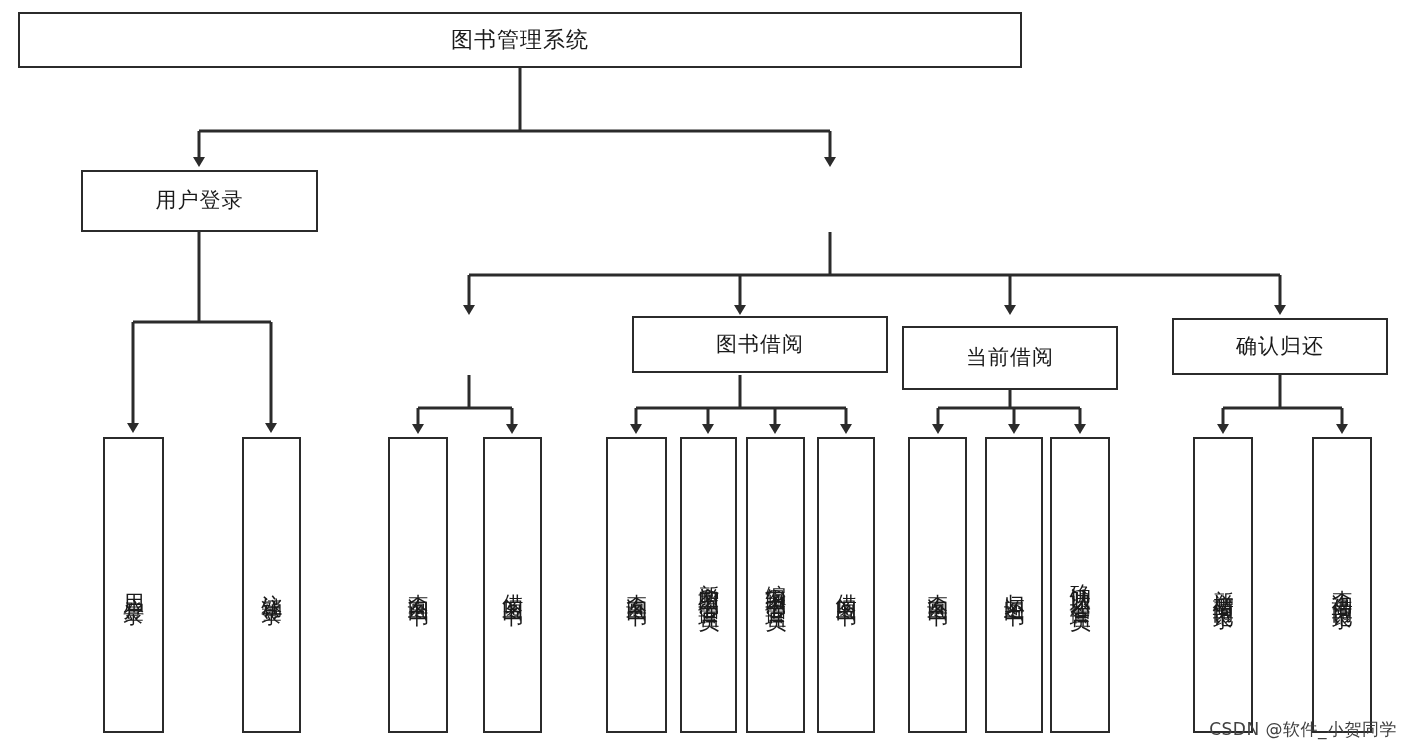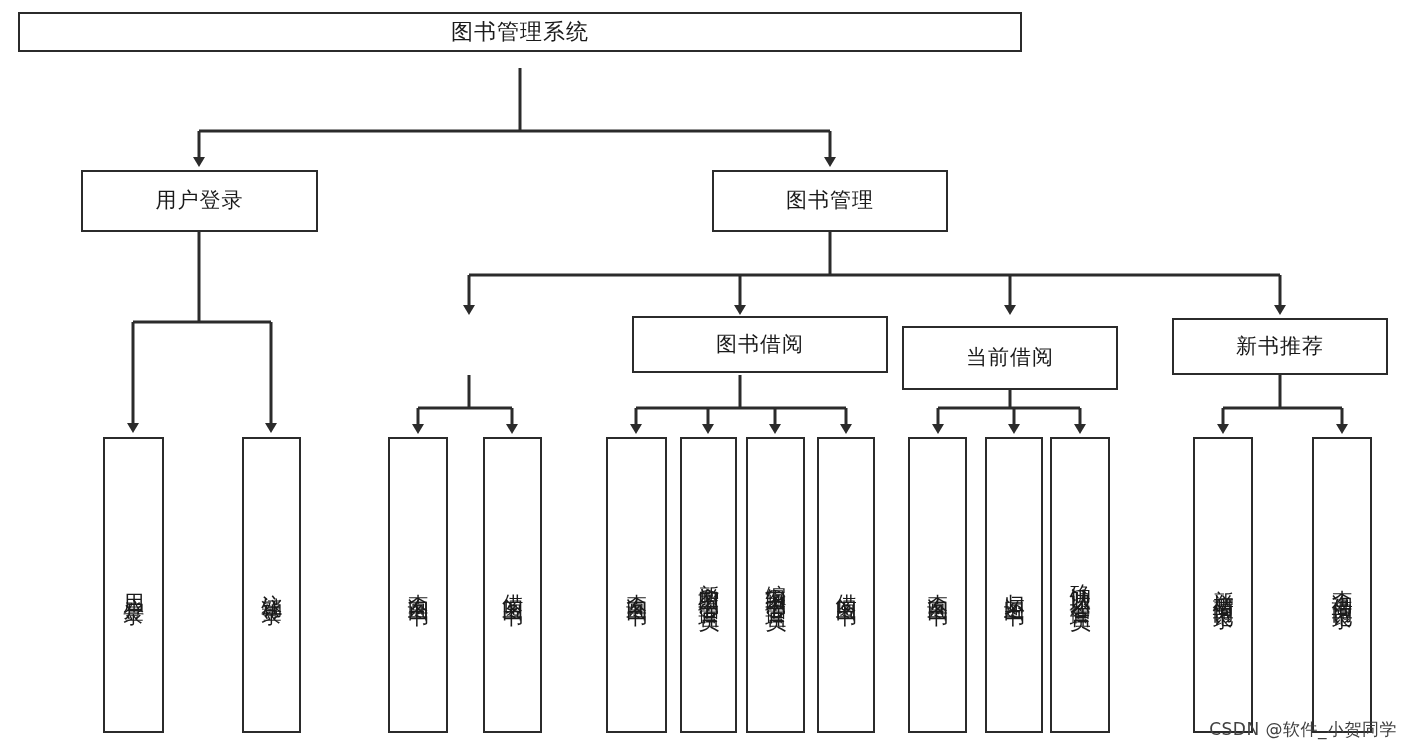--- a/index.html
+++ b/index.html
@@ -126,39 +126,36 @@
     </g>
 
     <g>
       <path d="M1280,375 L1280,408" stroke="#2b2b2b" stroke-width="3" fill="none"></path>
       <path d="M1223,408 L1342,408" stroke="#2b2b2b" stroke-width="3" fill="none"></path>
       <path d="M1223,408 L1223,425" stroke="#2b2b2b" stroke-width="3" fill="none" marker-end="url(#arrow)"></path>
       <path d="M1342,408 L1342,425" stroke="#2b2b2b" stroke-width="3" fill="none" marker-end="url(#arrow)"></path>
     </g>
   </svg>
 
-  <div class="node horiz root" style="left:18px; top:12px; width:1004px; height:40px;">
+  <div class="node horiz root" style="left:18px; top:12px; width:1004px; height:56px;">
     <span class="label">图书管理系统</span>
   </div>
 
   <div class="node horiz" style="left:81px; top:170px; width:237px; height:62px;">
     <span class="label">用户登录</span>
-  </div>
-  <div class="node horiz" style="left:712px; top:170px; width:236px; height:62px;">
-    <span class="label">图书管理</span>
   </div>
 
   <div class="node horiz" style="left:632px; top:316px; width:256px; height:57px;">
     <span class="label">图书借阅</span>
   </div>
   <div class="node horiz" style="left:902px; top:326px; width:216px; height:64px;">
     <span class="label">当前借阅</span>
   </div>
   <div class="node horiz" style="left:1172px; top:318px; width:216px; height:57px;">
-    <span class="label">新书推荐</span>
+    <span class="label">确认归还</span>
   </div>
 
   <div class="node vert" style="left:103px; top:437px; width:61px; height:296px;">
     <span class="label">用户登录</span>
   </div>
   <div class="node vert" style="left:242px; top:437px; width:59px; height:296px;">
     <span class="label">注销登录</span>
   </div>
   <div class="node vert" style="left:388px; top:437px; width:60px; height:296px;">
     <span class="label">查询图书</span>

